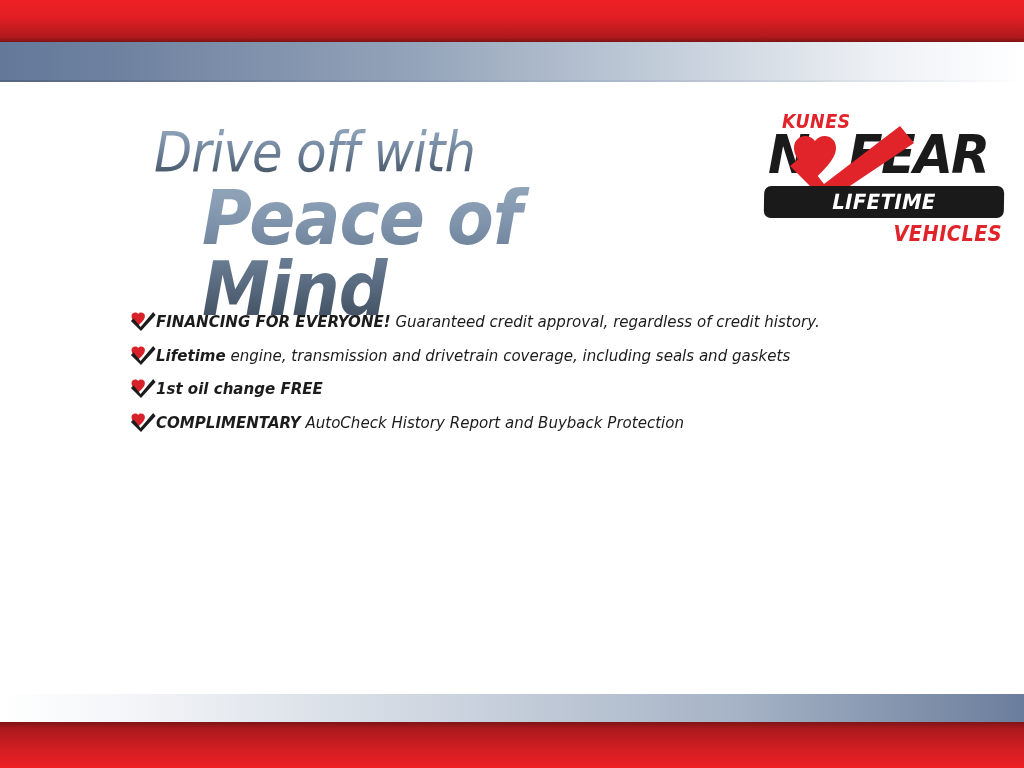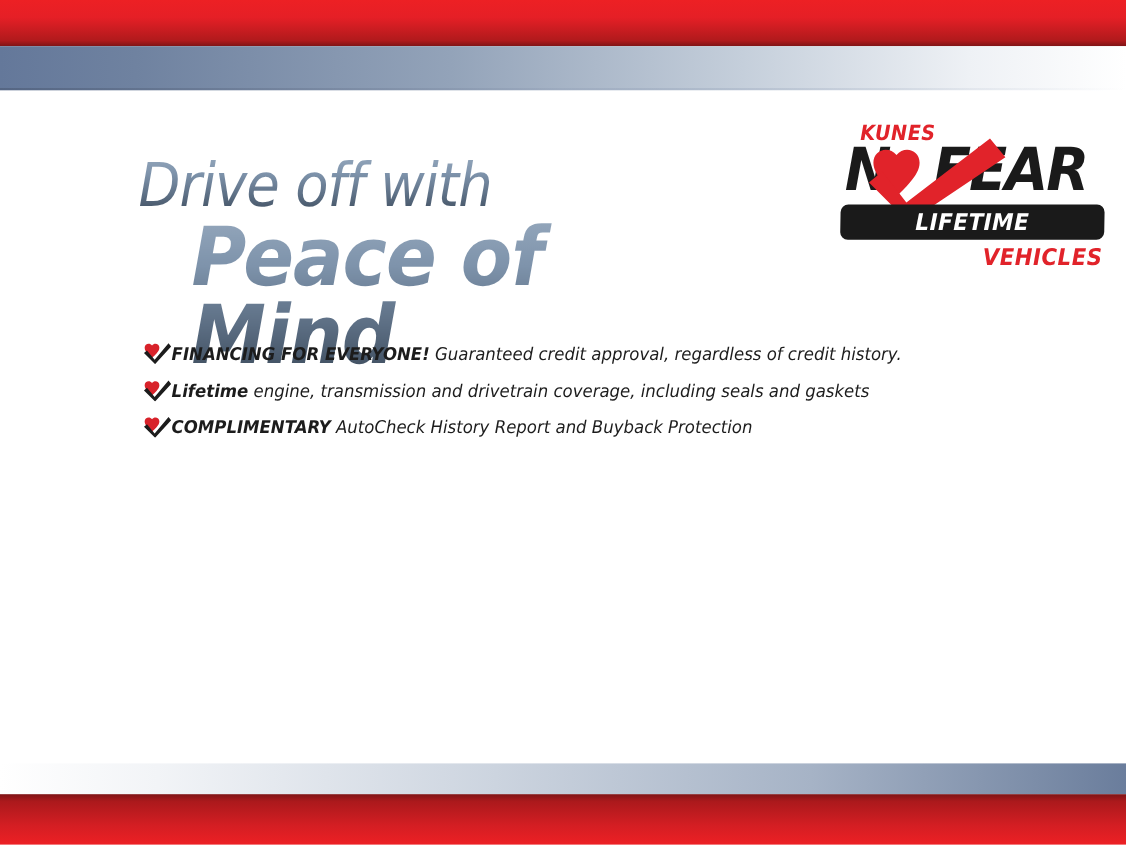--- a/index.html
+++ b/index.html
@@ -31,21 +31,21 @@
     bottom:46px;height:28px;
     background:linear-gradient(to right,#ffffff 0%,#f2f4f7 14%,#ccd4df 44%,#a6b3c6 72%,#7c8da8 92%,#6a7d9c 100%);
   }
   .band-bot-red{
     bottom:0;height:46px;
     background:linear-gradient(to bottom,#7e1416 0%,#ab191c 14%,#d41e23 62%,#ed2024 100%);
   }
 
   
   .headline{
-    position:absolute;left:126px;top:126px;width:620px;margin-top:16px;
+    position:absolute;left:154px;top:126px;width:620px;
   }
   .headline-line1,.headline-line2{
     display:block;
     font-family:"DejaVu Sans", sans-serif;
     font-style:italic;
     letter-spacing:-1px;
     line-height:.96;
     background:linear-gradient(to bottom,#93a6bb 0%,#7e93ab 30%,#5a6c81 70%,#3e4d5e 100%);
     -webkit-background-clip:text;background-clip:text;
     color:transparent;-webkit-text-fill-color:transparent;
@@ -176,15 +176,22 @@
           <path d="M1.5 6.2 C1.5 2.6, 6 1.3, 8.2 4.1 C10.4 1.3, 14.9 2.6, 14.9 6.2 C14.9 9.8, 10.3 13.4, 8.2 15.6 C6.1 13.4, 1.5 9.8, 1.5 6.2 Z" fill="#d8222a"></path>
           <path d="M3.6 8.6 L10.6 17.0 L23.2 2.0 L25.6 5.0 L11.0 21.0 L0.9 11.0 Z" fill="#1c1c1c"></path>
         </svg></span>
       <div class="bullet-body"><span class="bullet-strong">Lifetime</span><span class="bullet-rest"> engine, transmission and drivetrain coverage, including seals and gaskets</span></div>
     </div>
     <div class="bullet">
       <span class="bullet-icon"><svg viewBox="0 0 26 21">
           <path d="M1.5 6.2 C1.5 2.6, 6 1.3, 8.2 4.1 C10.4 1.3, 14.9 2.6, 14.9 6.2 C14.9 9.8, 10.3 13.4, 8.2 15.6 C6.1 13.4, 1.5 9.8, 1.5 6.2 Z" fill="#d8222a"></path>
           <path d="M3.6 8.6 L10.6 17.0 L23.2 2.0 L25.6 5.0 L11.0 21.0 L0.9 11.0 Z" fill="#1c1c1c"></path>
         </svg></span>
+      <div class="bullet-body"><span class="bullet-strong">1st oil change FREE</span></div>
+    </div>
+    <div class="bullet">
+      <span class="bullet-icon"><svg viewBox="0 0 26 21">
+          <path d="M1.5 6.2 C1.5 2.6, 6 1.3, 8.2 4.1 C10.4 1.3, 14.9 2.6, 14.9 6.2 C14.9 9.8, 10.3 13.4, 8.2 15.6 C6.1 13.4, 1.5 9.8, 1.5 6.2 Z" fill="#d8222a"></path>
+          <path d="M3.6 8.6 L10.6 17.0 L23.2 2.0 L25.6 5.0 L11.0 21.0 L0.9 11.0 Z" fill="#1c1c1c"></path>
+        </svg></span>
       <div class="bullet-body"><span class="bullet-strong">COMPLIMENTARY</span><span class="bullet-rest"> AutoCheck History Report and Buyback Protection</span></div>
     </div>
   </div>
 
 </body></html>

